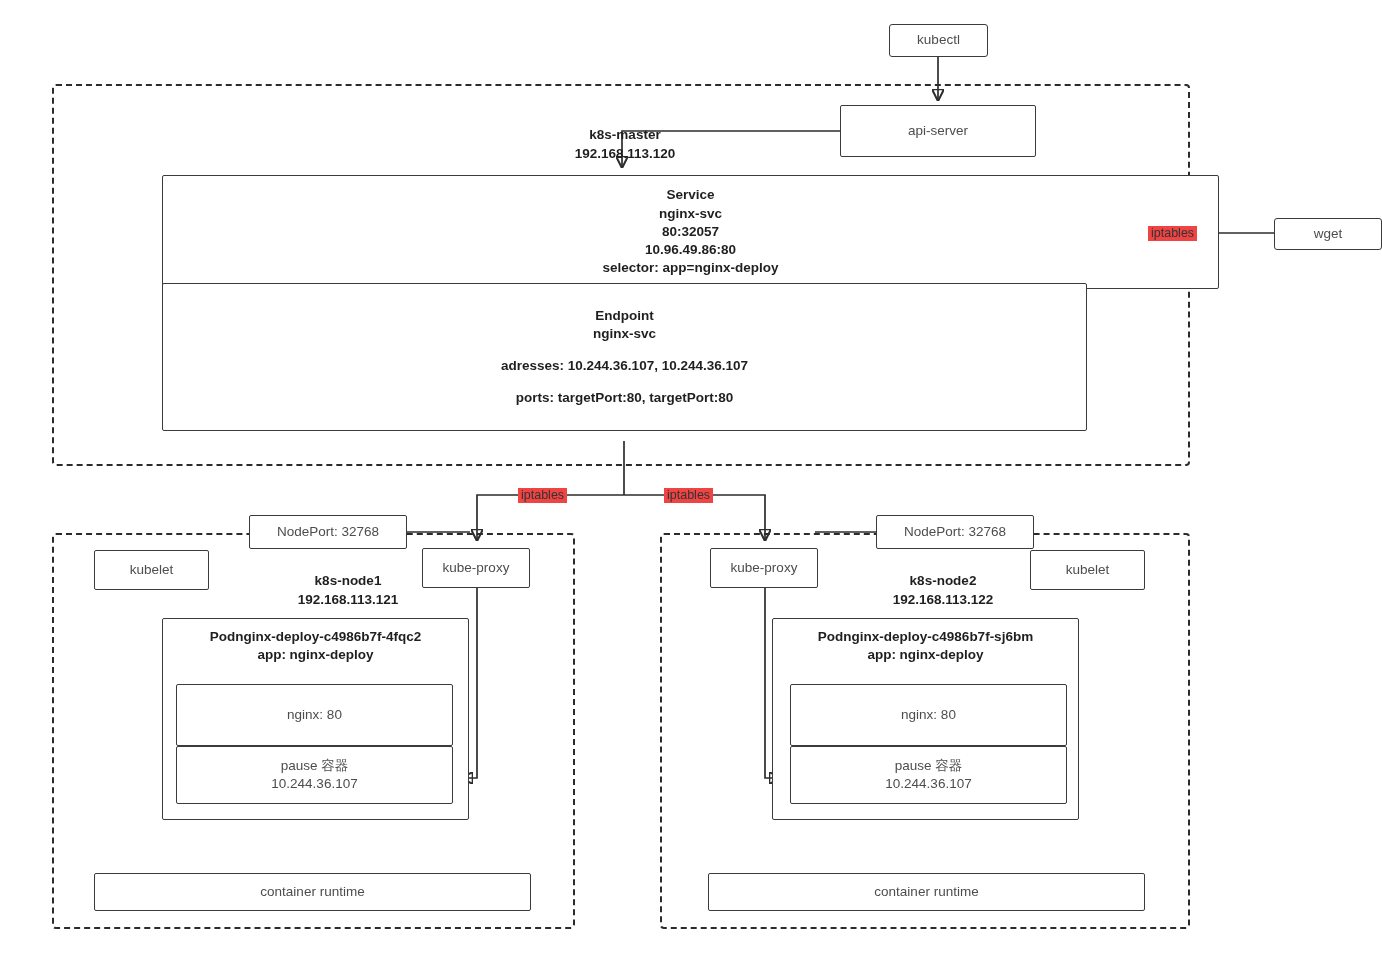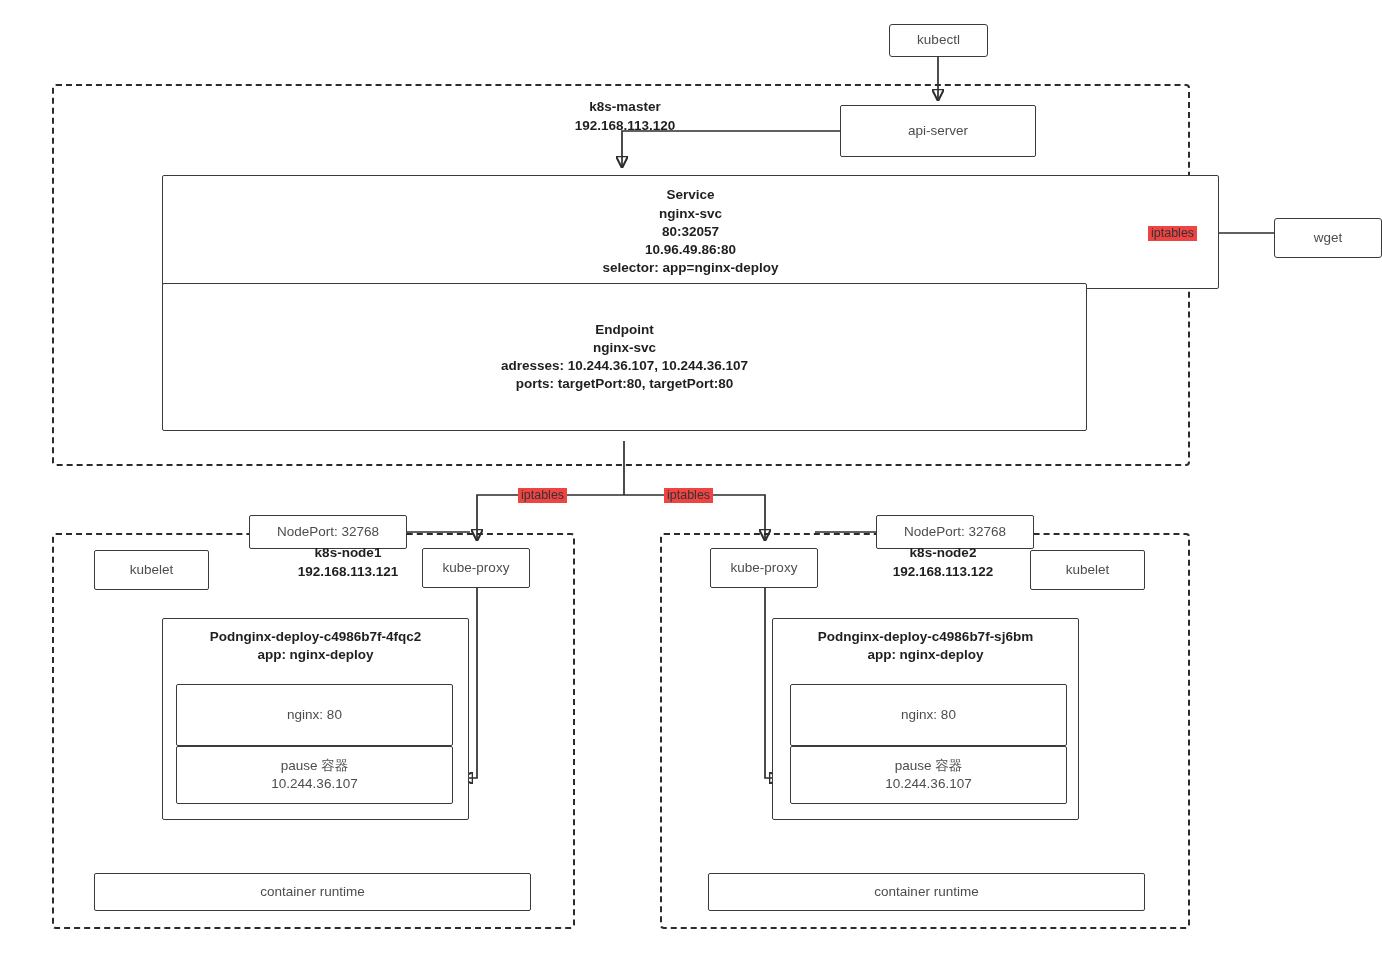--- a/index.html
+++ b/index.html
@@ -48,20 +48,21 @@
 
   .plainlabel {
     position: absolute;
     text-align: center;
     color: #1f1f1f;
     font-weight: bold;
     font-size: 13.5px;
     line-height: 1.42;
     white-space: pre-line;
     z-index: 6;
+    margin-top: 28px;
   }
 
   .edgelabel {
     position: absolute;
     background: #ef4444;
     color: #333333;
     font-size: 12.5px;
     line-height: 1;
     padding: 1px 3px;
     text-align: center;
@@ -79,21 +80,21 @@
     pointer-events: none;
   }
   svg.wires path, svg.wires line {
     stroke: #2d2d2d;
     stroke-width: 1.7;
     fill: none;
   }
 
   
   .row { display: block; }
-  .row.gap { }
+  .row.gap { margin-top: 14px; }
   .ttl { font-weight: bold; color: #1f1f1f; }
 </style>
 </head>
 <body>
 
 <div id="canvas">
 
   <svg class="wires" viewBox="0 0 1382 958">
     <defs>
       <marker id="arrow" viewBox="0 0 10 10" refX="9" refY="5" markerWidth="7" markerHeight="7" orient="auto-start-reverse">
@@ -125,21 +126,21 @@
   <div class="zone" style="left:52px; top:84px; width:1138px; height:382px;"></div>
 
   <div class="zone" style="left:52px; top:533px; width:523px; height:396px;"></div>
 
   <div class="zone" style="left:660px; top:533px; width:530px; height:396px;"></div>
 
   <div class="box sharp" style="left:889px; top:24px; width:99px; height:33px;">
     <span class="row">kubectl</span>
   </div>
 
-  <div class="box sharp" style="left:1274px; top:218px; width:108px; height:40px;">
+  <div class="box sharp" style="left:1274px; top:218px; width:108px; height:32px;">
     <span class="row">wget</span>
   </div>
 
   <div class="plainlabel" style="left:505px; top:97px; width:240px;">k8s-master
 192.168.113.120</div>
 
   <div class="box" style="left:840px; top:105px; width:196px; height:52px;">
     <span class="row">api-server</span>
   </div>
 

